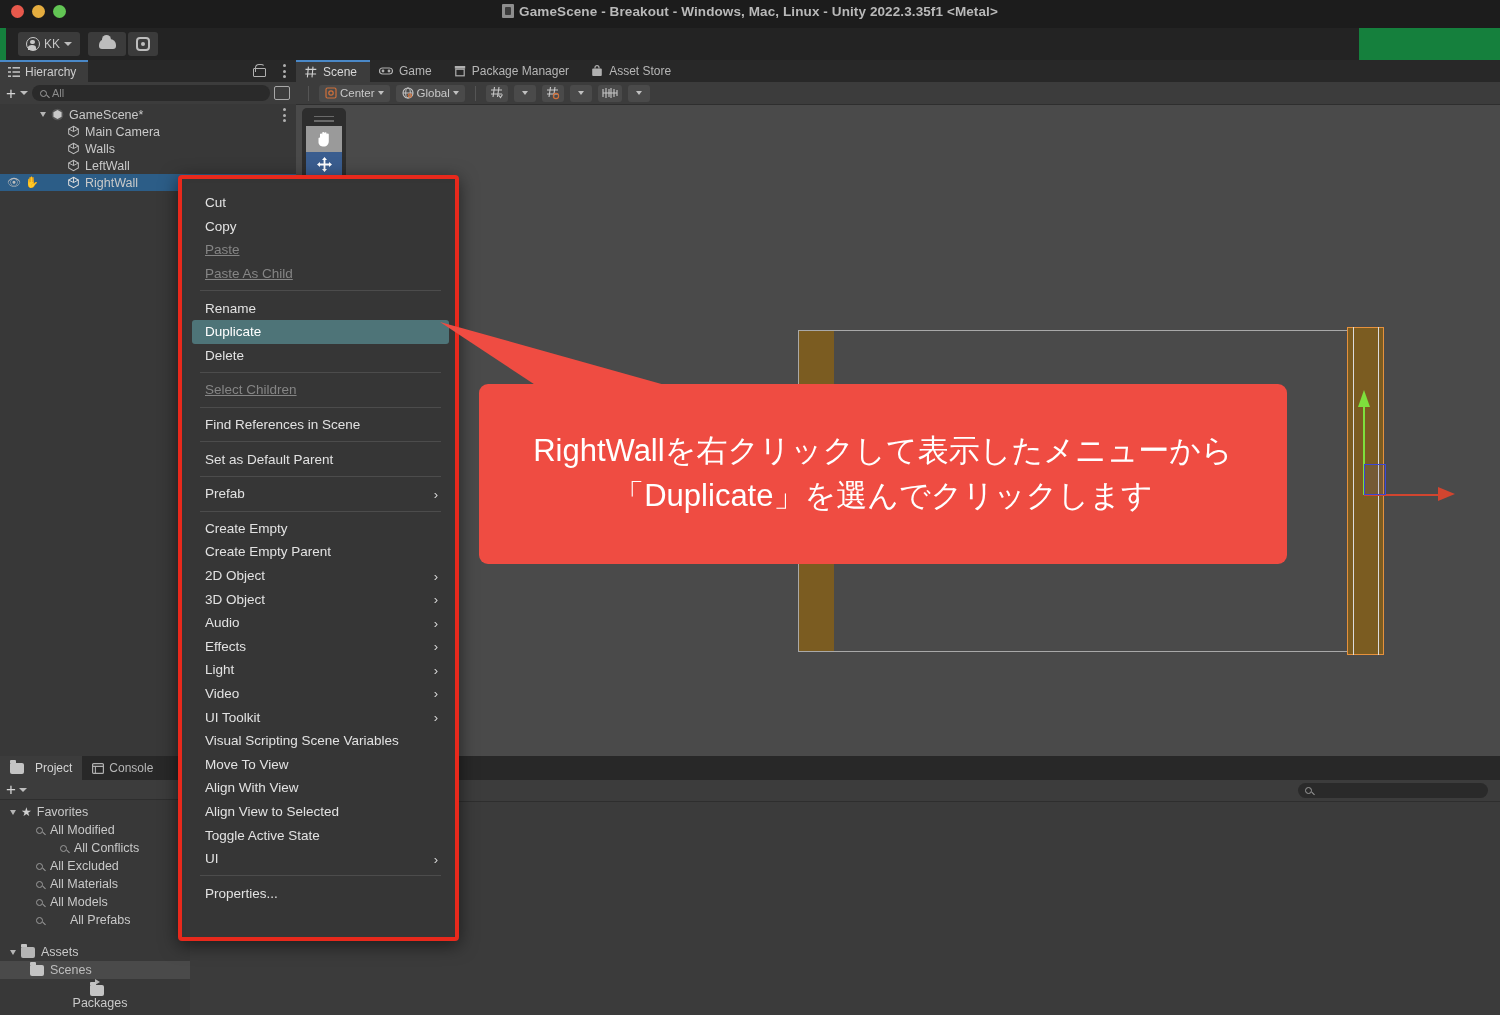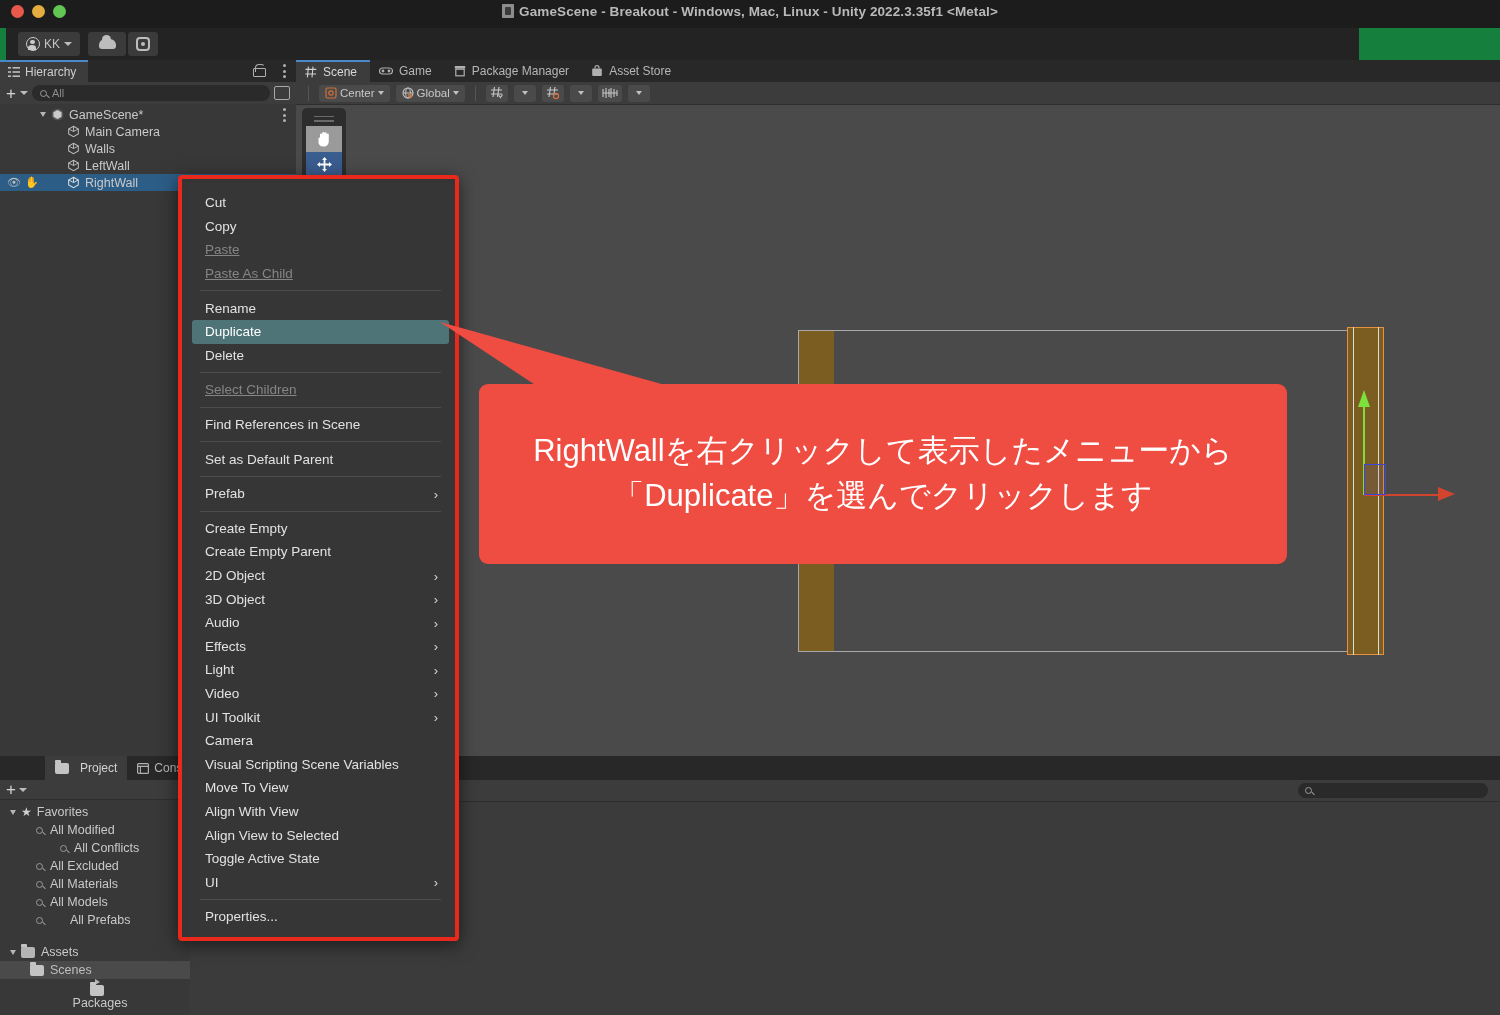--- a/index.html
+++ b/index.html
@@ -164,21 +164,21 @@
   
   .project {
     position: absolute; left: 0; top: 756px; width: 190px; height: 259px;
     background: #383838;
   }
   .proj-tabbar { height: 24px; background: #282828; position: relative; display:flex; }
   .ptab {
     height: 24px; padding: 0 10px; display:flex; align-items:center; gap:5px;
     font-size: 12px; color:#b6b6b6;
   }
-  .ptab.active { background:#3c3c3c; color:#d3d3d3;margin-left:45px; }
+  .ptab.active { background:#3c3c3c; color:#d3d3d3; }
   .proj-toolrow { height:20px; background:#3c3c3c; display:flex; align-items:center; padding:0 6px; gap:3px;
     border-bottom:1px solid #2e2e2e; }
   .proj-tree { font-size:12.5px; color:#c9c9c9; padding-top:3px; }
   .prow { height:18px; display:flex; align-items:center; padding-left:6px; }
   .prow.selected { background:#4a4a4a; color:#bdbdbd; }
   .star { color:#d0d0d0; font-size:12px; margin-right:5px; }
   .folder-ic {
     width:14px;height:11px;flex:none;margin-right:6px;position:relative;
     background:#c4c4c4;border-radius:1px 2px 2px 2px;
   }
@@ -698,23 +698,20 @@
         </div>
       <div class="mi">
           <span>Video</span>
           <span class="submark">›</span>
         </div>
       <div class="mi">
           <span>UI Toolkit</span>
           <span class="submark">›</span>
         </div>
       <div class="mi">
-          <span>Camera</span>
-        </div>
-      <div class="mi">
           <span>Visual Scripting Scene Variables</span>
         </div>
       <div class="mi">
           <span>Move To View</span>
         </div>
       <div class="mi">
           <span>Align With View</span>
         </div>
       <div class="mi">
           <span>Align View to Selected</span>

